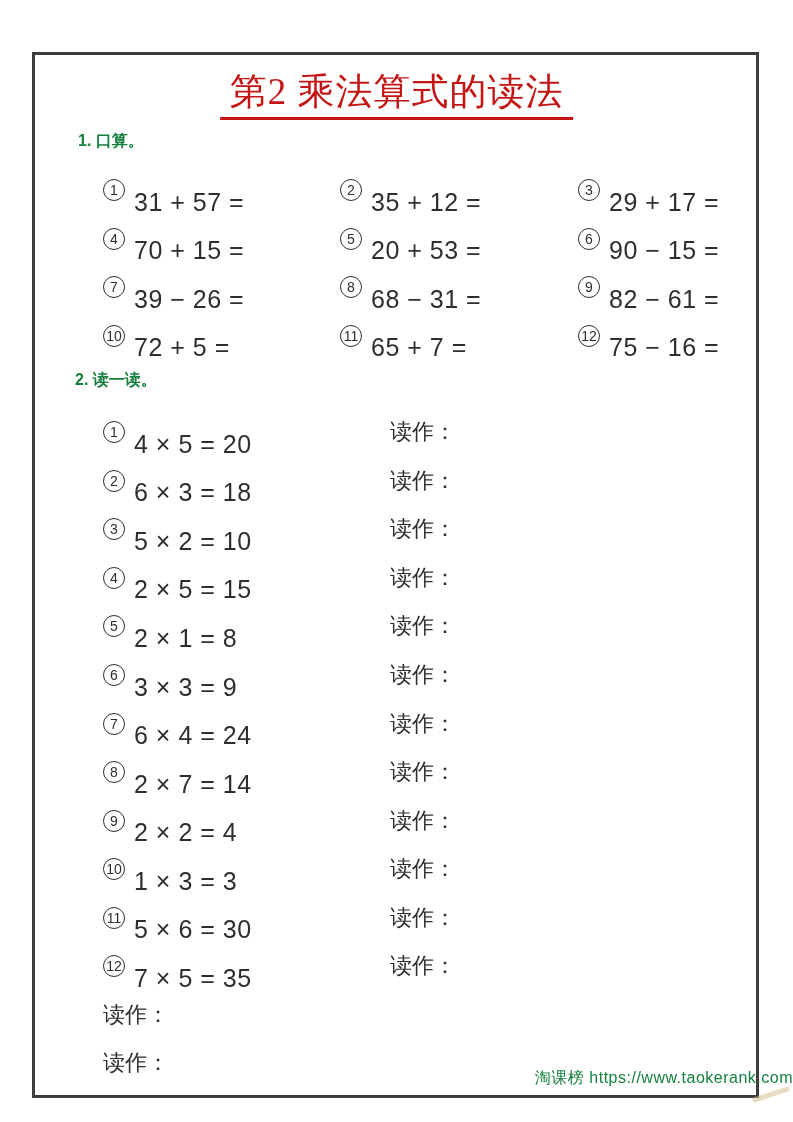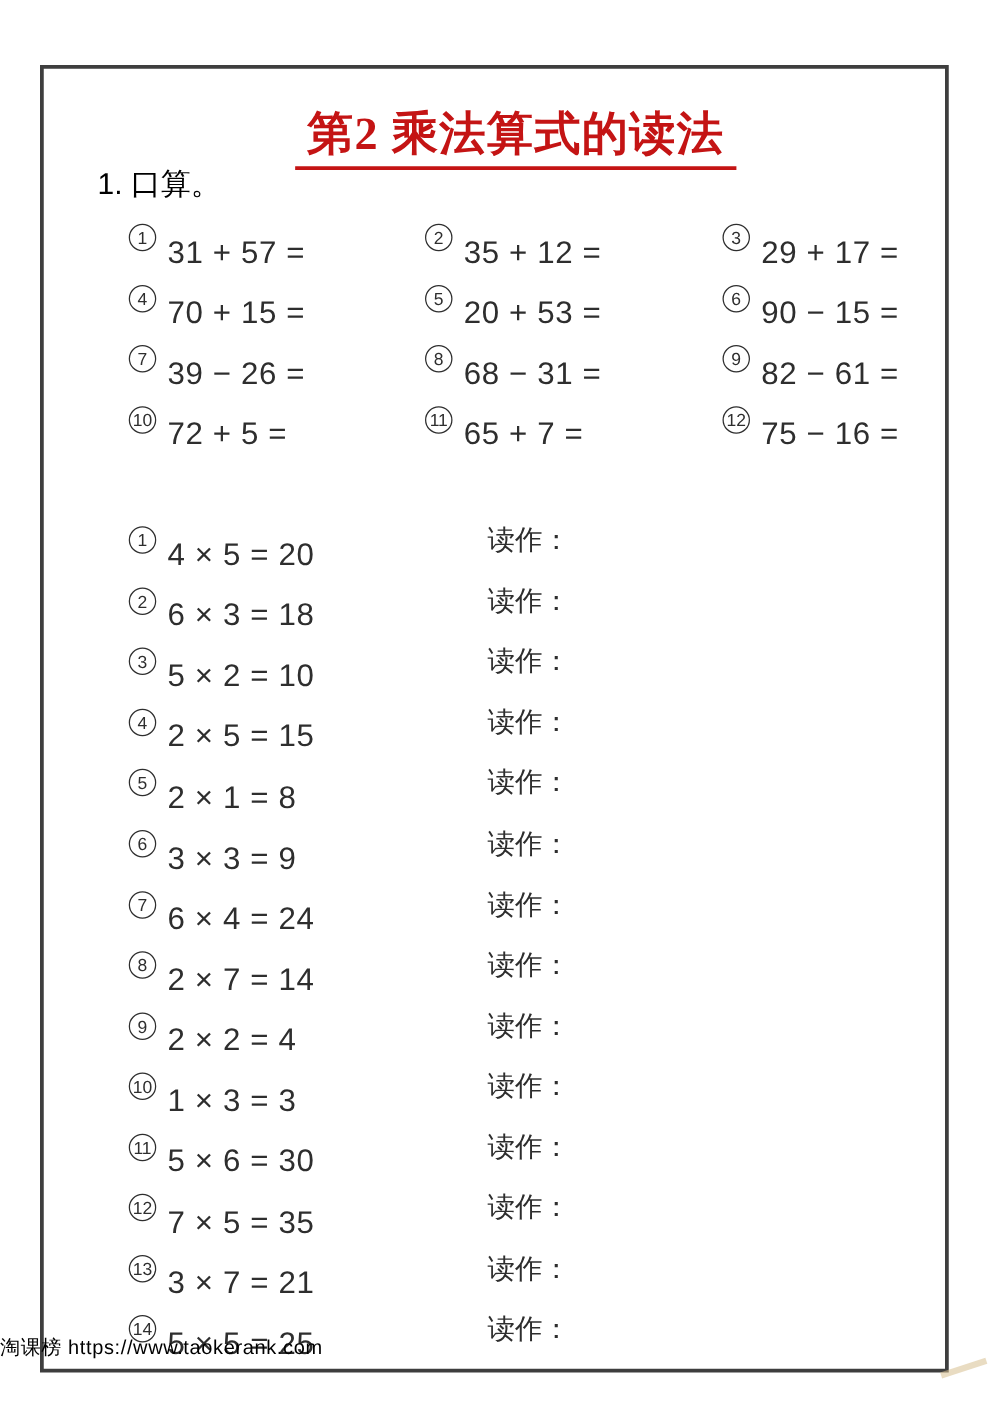--- a/index.html
+++ b/index.html
@@ -20,36 +20,36 @@
     height: 1046px;
     border: 3px solid #3e3e3e;
     box-sizing: border-box;
     background: transparent;
   }
   .title {
     position: absolute;
     top: 72px;
     left: 50%;
     transform: translateX(-50%);
-    margin: 16px;
+    margin: 0;
     font-size: 37px;
     line-height: 40px;
-    font-weight: bold;
+    font-weight: normal;
     letter-spacing: 1px;
     color: #c41414;
     border-bottom: 3px solid #c41414;
     padding: 0 10px 5px 10px;
     white-space: nowrap;
     font-family: "Liberation Serif", "DejaVu Serif", serif;
   }
   .sec-header {
     position: absolute;
-    font-size: 24px;
-    font-weight: normal;
-    color: #000000;
+    font-size: 16px;
+    font-weight: bold;
+    color: #15803d;
     white-space: nowrap;
   }
   .sec1-header { left: 78px; top: 131px; }
   .sec2-header { left: 75px; top: 370px; }
   .sec1-grid {
     position: absolute;
     left: 103px;
     top: 166px;
     display: grid;
     grid-template-columns: 237px 238px 215px;
@@ -98,24 +98,24 @@
   .readas {
     font-size: 22px;
     color: #2e2e2e;
     white-space: nowrap;
   }
   .watermark {
     position: absolute;
     left: 0;
     top: 1068px;
     width: 100%;
-    text-align: left;
+    text-align: right;
     font-size: 16px;
     letter-spacing: 0.5px;
-    color: #000000;
+    color: #15803d;
   }
   .corner-artifact {
     position: absolute;
     left: 752px;
     top: 1092px;
     width: 38px;
     height: 5px;
     background: #d7c08f;
     opacity: 0.55;
     transform: rotate(-18deg);
@@ -212,20 +212,21 @@
       </div>
 
       <div class="p1">
         <span class="circ">
           <span>12</span>
         </span>
         <span class="expr">75 − 16 =</span>
       </div>
     </div>
 
+  <div class="sec-header sec2-header">2. 读一读。</div>
 
   <div class="sec2-list">
 
       <div class="p2">
         <span class="eqwrap">
           <span class="circ">
             <span>1</span>
           </span>
           <span class="expr">4 × 5 = 20</span>
         </span>
@@ -336,36 +337,24 @@
         <span class="eqwrap">
           <span class="circ">
             <span>12</span>
           </span>
           <span class="expr">7 × 5 = 35</span>
         </span>
         <span class="readas">读作：</span>
       </div>
 
       <div class="p2">
-        <span class="eqwrap">
-          <span class="circ">
-            <span>13</span>
-          </span>
-          <span class="expr">3 × 7 = 21</span>
-        </span>
-        <span class="readas">读作：</span>
-      </div>
-
-      <div class="p2">
-        <span class="eqwrap">
-          <span class="circ">
-            <span>14</span>
-          </span>
-          <span class="expr">5 × 5 = 25</span>
-        </span>
+        <span class="readas">读作：</span>
+      </div>
+
+      <div class="p2">
         <span class="readas">读作：</span>
       </div>
     </div>
 
   <div class="watermark">淘课榜 https://www.taokerank.com</div>
 
   <div class="corner-artifact"></div>
 
 </div>
 

